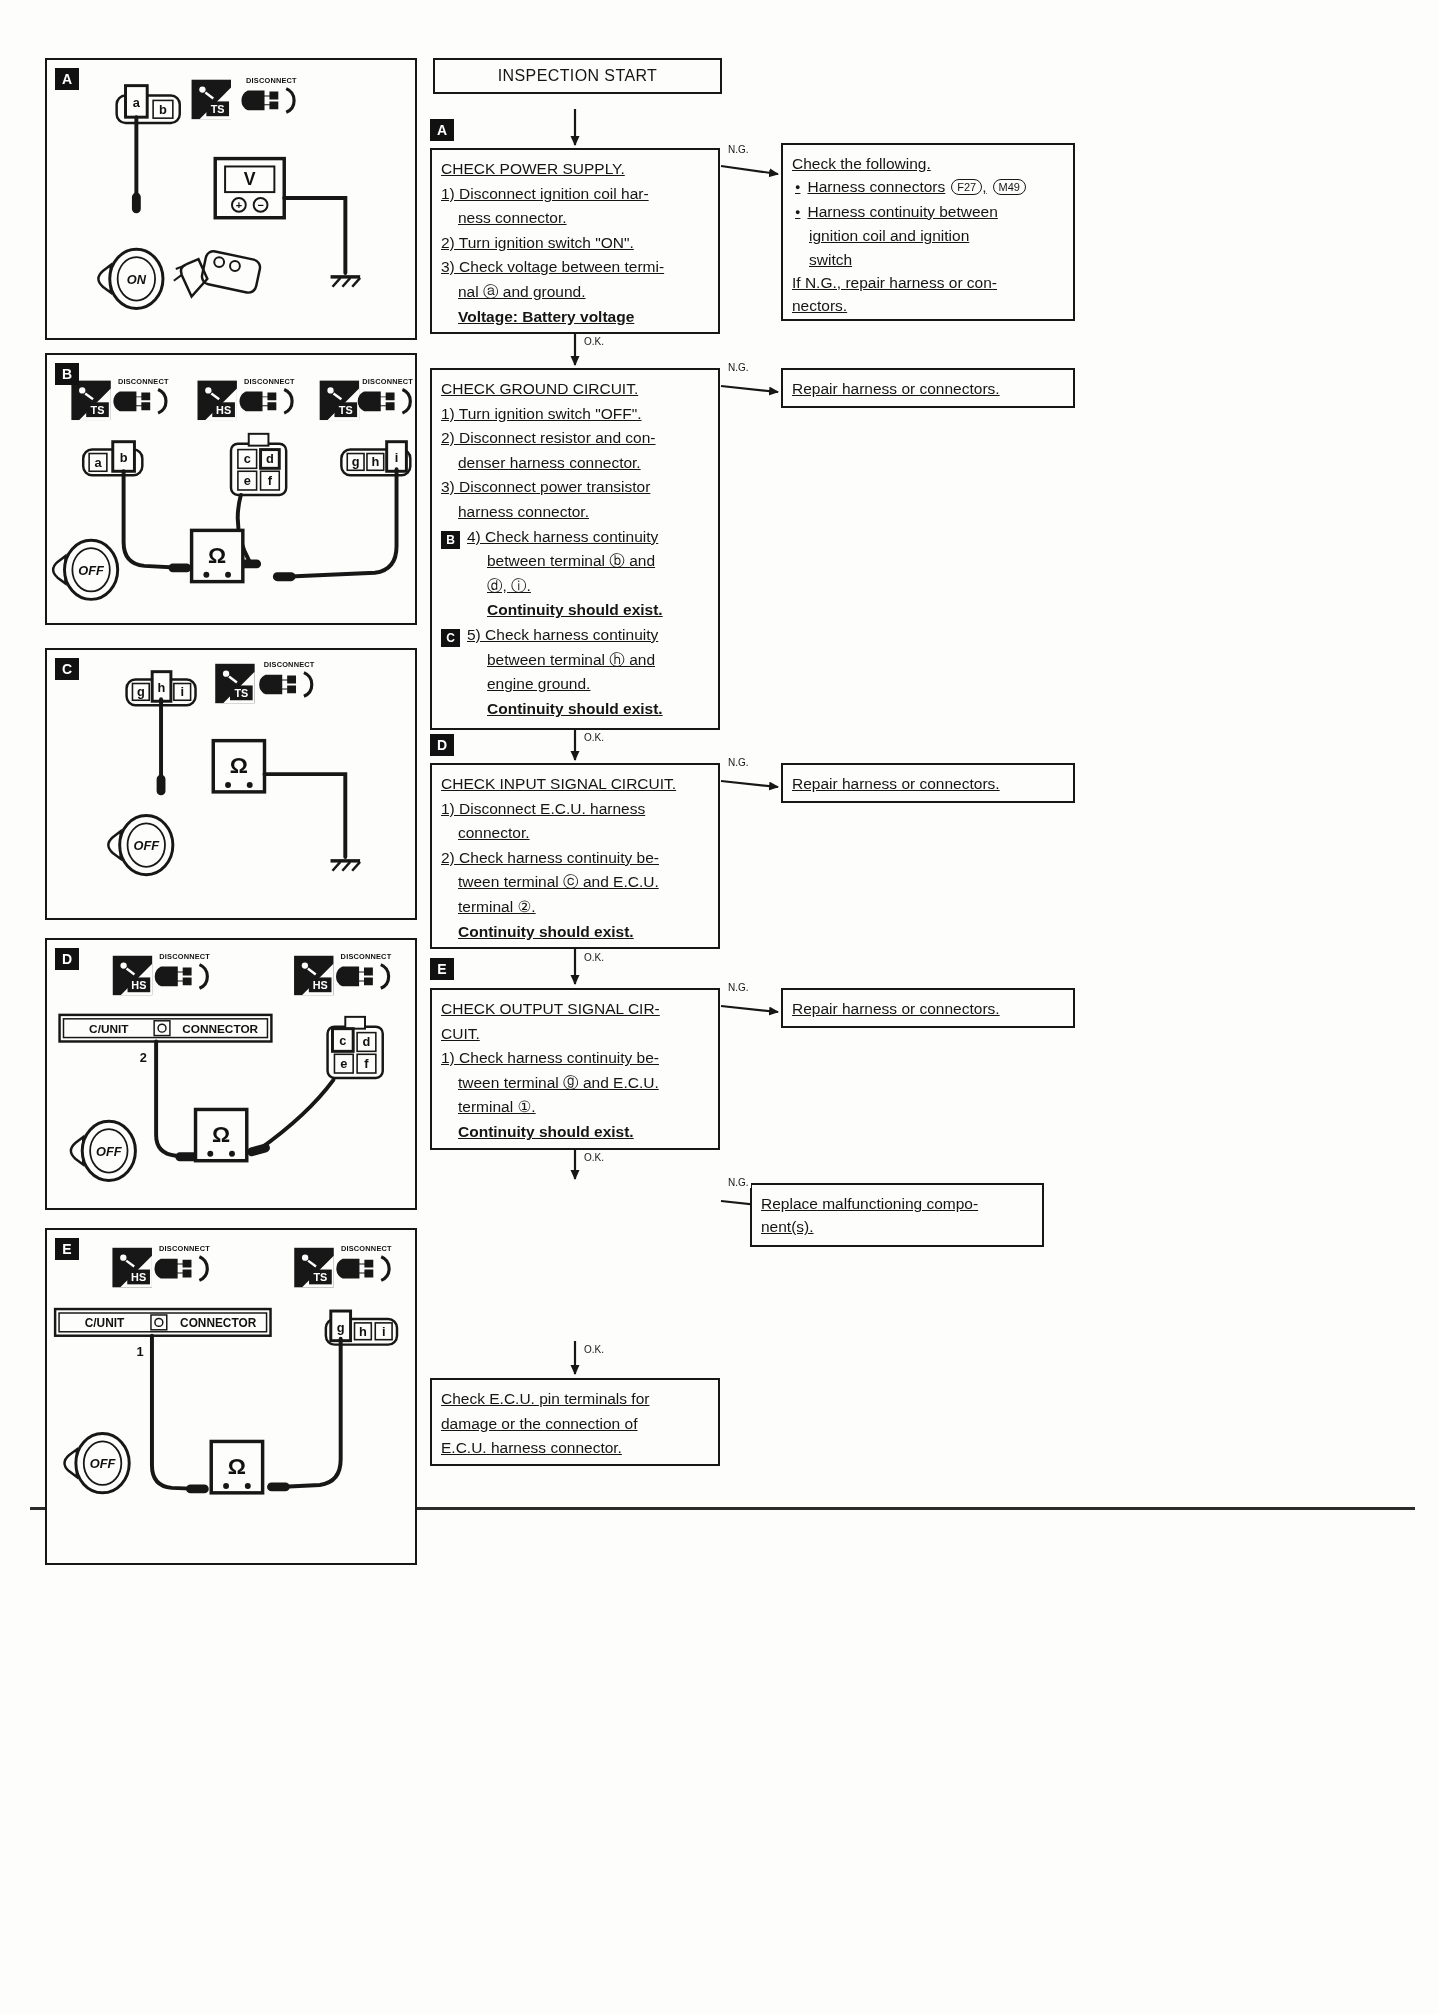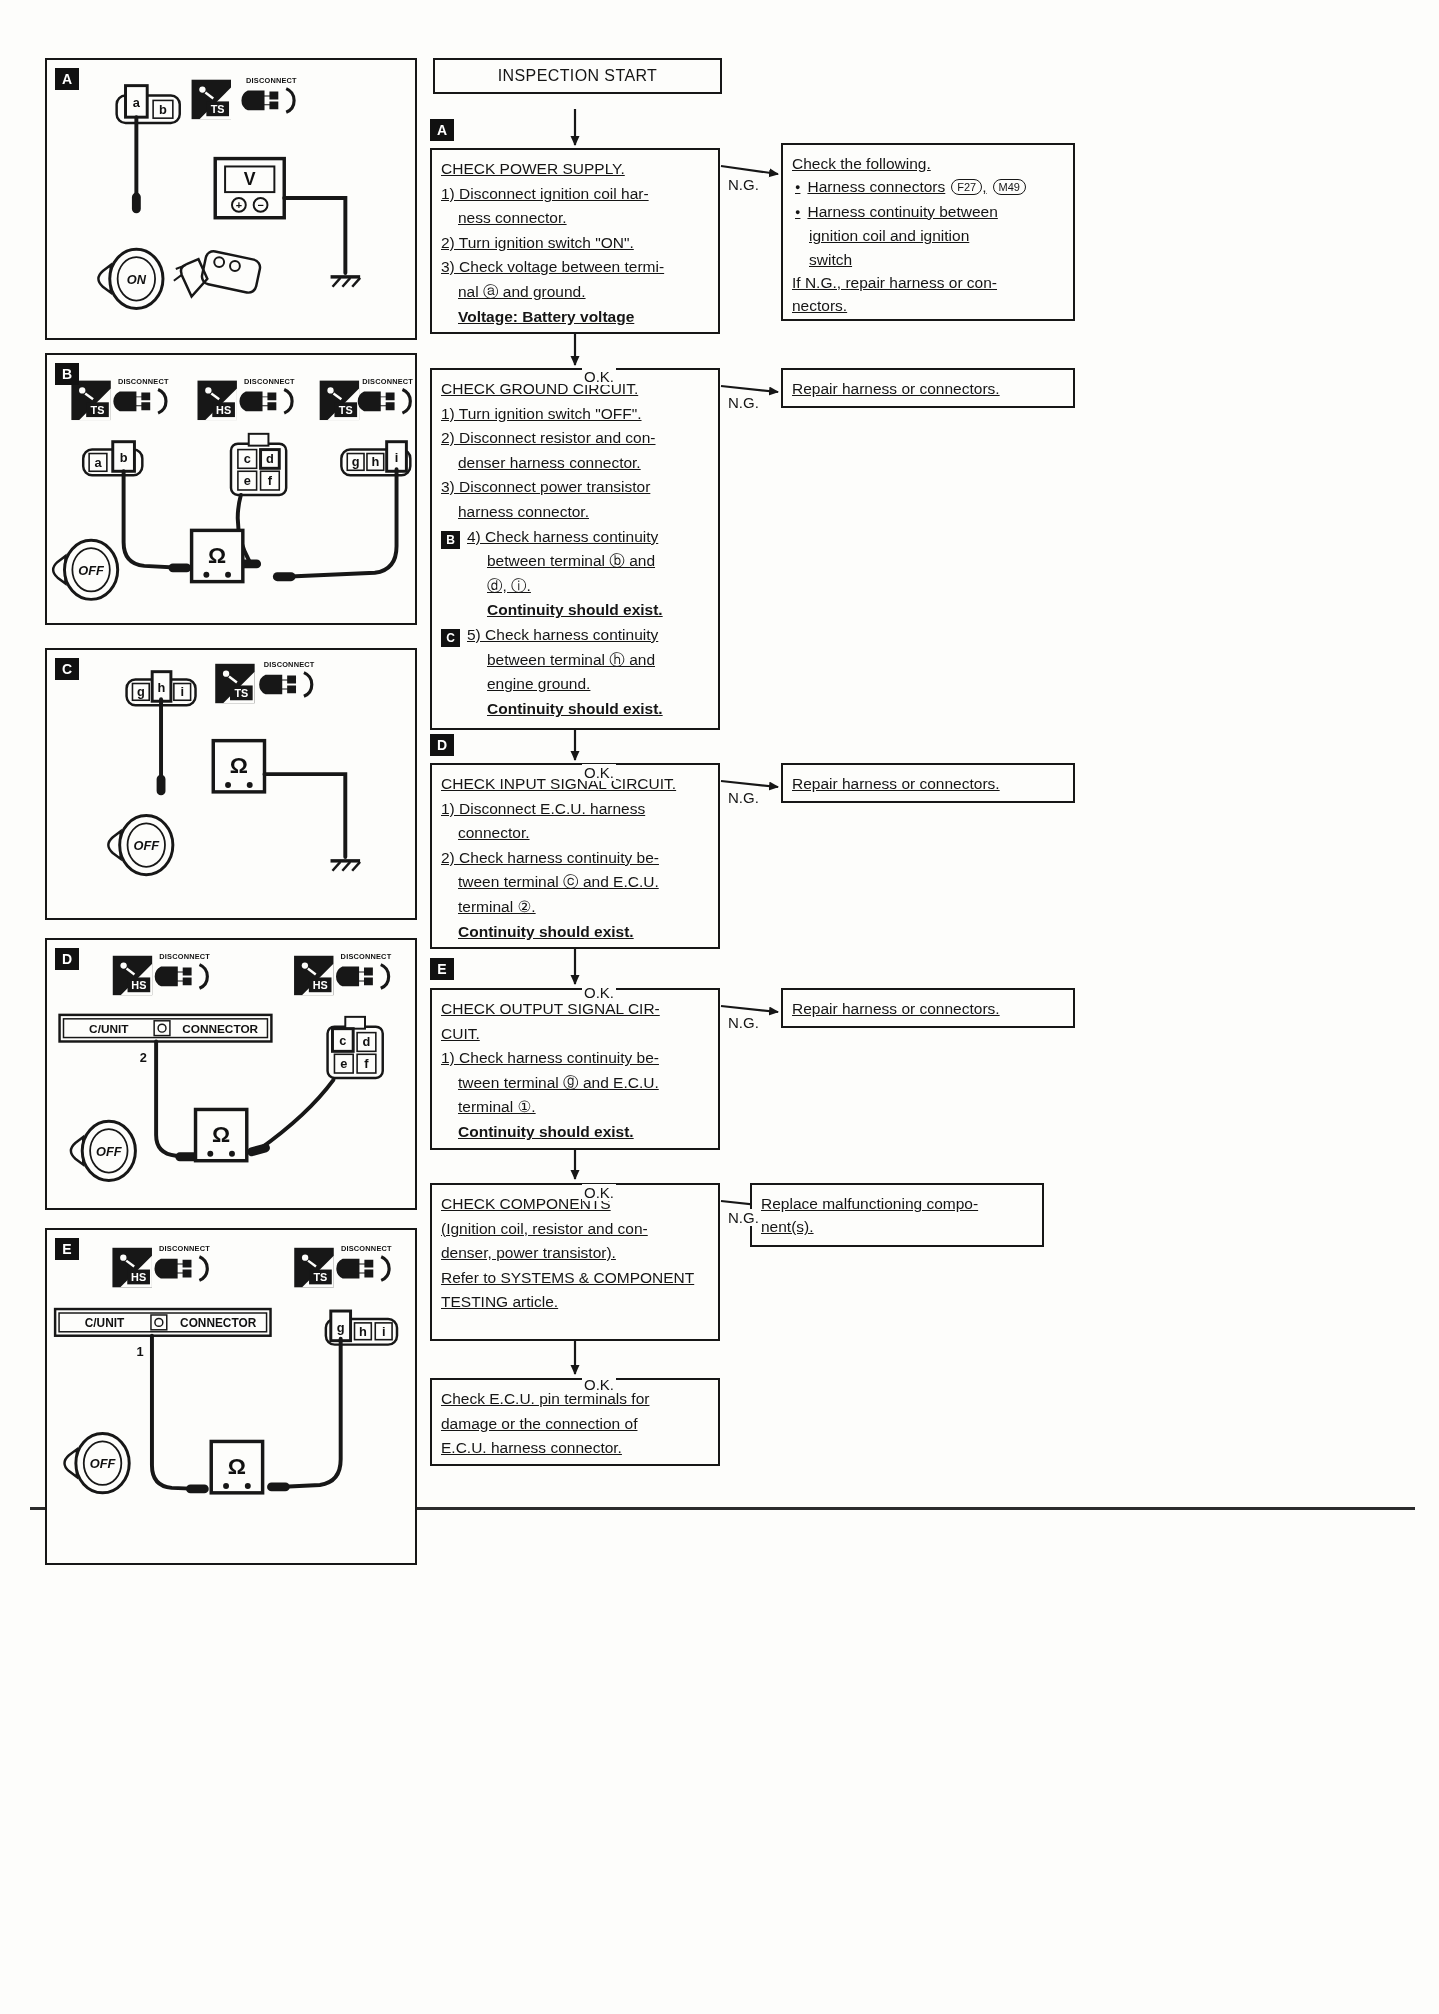--- a/index.html
+++ b/index.html
@@ -12,21 +12,21 @@
   .startbox{position:absolute;border:2.3px solid #171717;background:#fdfdfb;display:flex;align-items:center;justify-content:center;font-size:16px;letter-spacing:.4px;z-index:2;}
   .fbox,.rbox{position:absolute;border:2.3px solid #171717;background:#fdfdfb;padding:7px 9px;font-size:15.5px;overflow:hidden;z-index:2;text-decoration:underline;}
   .tline{line-height:24.6px;white-space:nowrap;}
   .rbox .tline{line-height:23.4px;}
   .tline.b{font-weight:700;}
   .ind1{padding-left:17px;}
   .ind2{padding-left:46px;}
   .itag{display:inline-flex;width:19px;height:18px;background:#111;color:#fff;font-weight:700;font-size:12px;align-items:center;justify-content:center;margin-right:7px;vertical-align:-2px;}
   .bu{font-size:9px;margin:0 7px 0 3px;vertical-align:2px;}
   .chip{display:inline-block;border:1.5px solid #171717;border-radius:9px;font-size:11px;line-height:14px;padding:0 5px;margin-left:6px;vertical-align:1px;}
-  .lbl{position:absolute;font-size:15px;z-index:3;background:#fdfdfb;padding:0 2px;margin-top:32px;}
+  .lbl{position:absolute;font-size:10px;z-index:3;background:#fdfdfb;padding:0 2px;}
   .overlay{position:absolute;left:0;top:0;z-index:1;pointer-events:none;}
   .rule{position:absolute;background:#2c2c2c;z-index:1;}
   
   .wire{stroke:#171717;stroke-width:4;fill:none;stroke-linecap:round;}
   .blob{stroke:#171717;stroke-width:9;stroke-linecap:round;}
   .comp{fill:#fdfdfb;stroke:#171717;}
   .term{font:700 13px "Liberation Sans",sans-serif;text-anchor:middle;fill:#111;}
   .dlab{font:700 7.5px "Liberation Sans",sans-serif;text-anchor:middle;fill:#111;letter-spacing:.2px;}
   .badgetxt{font:700 11px "Liberation Sans",sans-serif;fill:#fff;text-anchor:middle;}
   .mtxt{font:700 23px "Liberation Sans",sans-serif;text-anchor:middle;fill:#111;}
@@ -439,27 +439,20 @@
   <div class="blk-tag" style="left:430px;top:958px">E</div>
   <div class="fbox" style="left:430px;top:988px;width:290px;height:162px">
       <div class="tline"><span>CHECK OUTPUT SIGNAL CIR-</span></div>
       <div class="tline"><span>CUIT.</span></div>
       <div class="tline"><span>1) Check harness continuity be-</span></div>
       <div class="tline ind1"><span>tween terminal ⓖ and E.C.U.</span></div>
       <div class="tline ind1"><span>terminal ①.</span></div>
       <div class="tline b ind1"><span>Continuity should exist.</span></div>
     </div>
 
-  <div class="fbox" style="left:430px;top:1183px;width:290px;height:158px">
-      <div class="tline"><span>CHECK COMPONENTS</span></div>
-      <div class="tline"><span>(Ignition coil, resistor and con-</span></div>
-      <div class="tline"><span>denser, power transistor).</span></div>
-      <div class="tline"><span>Refer to SYSTEMS &amp; COMPONENT</span></div>
-      <div class="tline"><span>TESTING article.</span></div>
-    </div>
 
   <div class="fbox" style="left:430px;top:1378px;width:290px;height:88px">
       <div class="tline"><span>Check E.C.U. pin terminals for</span></div>
       <div class="tline"><span>damage or the connection of</span></div>
       <div class="tline"><span>E.C.U. harness connector.</span></div>
     </div>
 
   <div class="lbl" style="left:582px;top:336px">O.K.</div>
   <div class="lbl" style="left:582px;top:732px">O.K.</div>
   <div class="lbl" style="left:582px;top:952px">O.K.</div>

